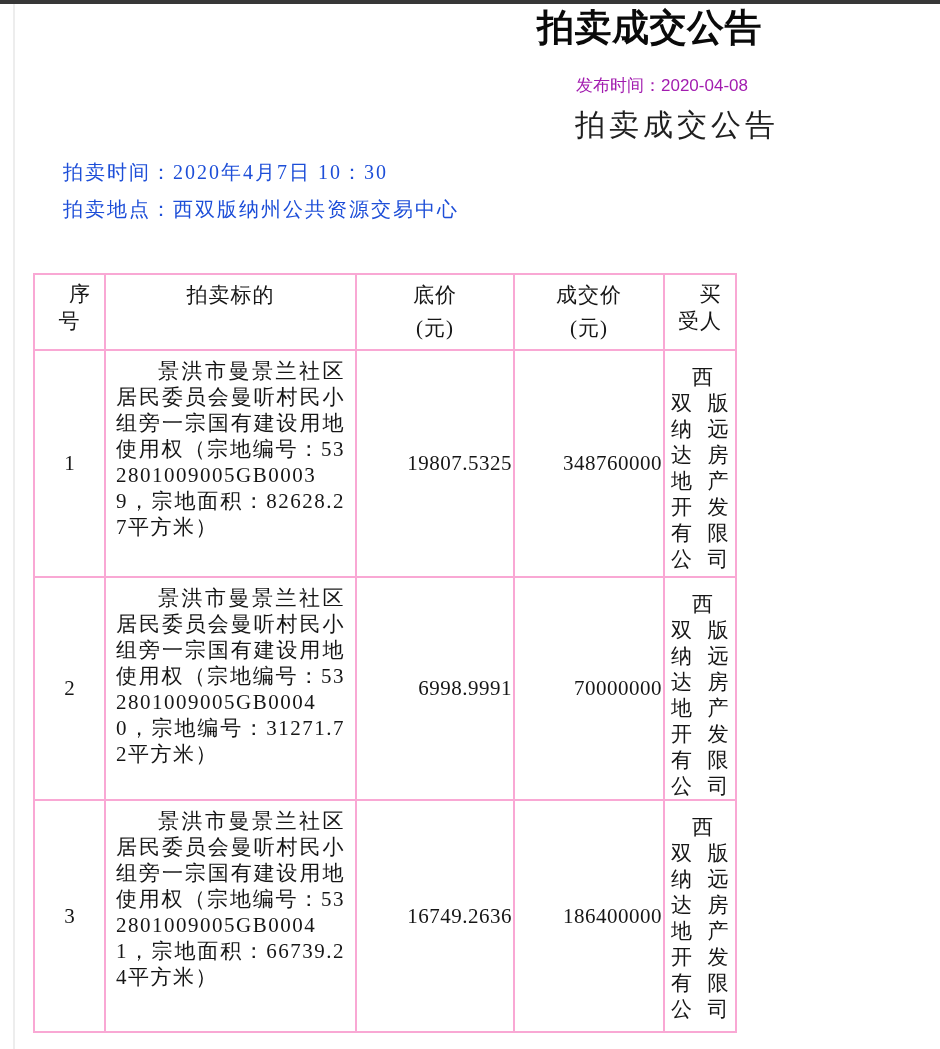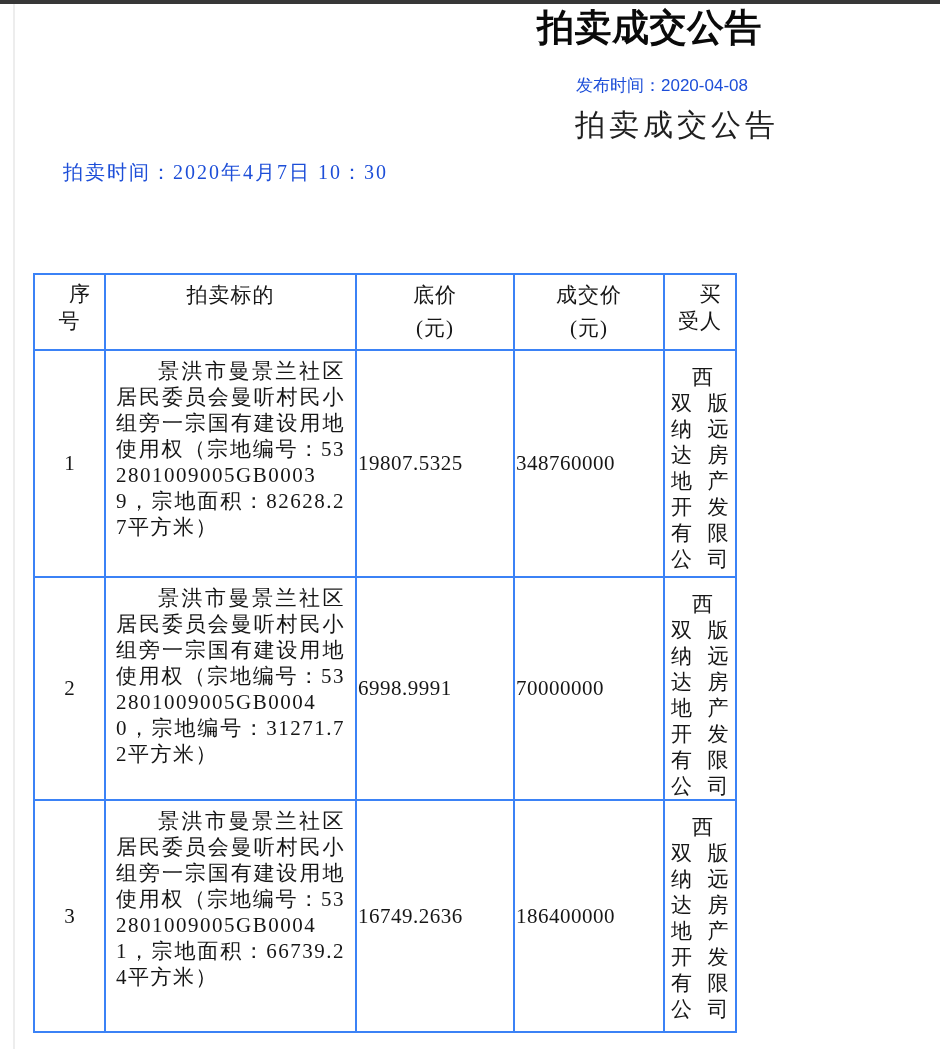--- a/index.html
+++ b/index.html
@@ -37,21 +37,21 @@
     font-weight: bold;
     letter-spacing: 0.5px;
     color: #0a0a0a;
     white-space: nowrap;
   }
   .publish-time {
     position: absolute;
     left: 576px; top: 74px;
     font-family: "Liberation Sans", "DejaVu Sans", sans-serif;
     font-size: 17px;
-    color: #1d4ed8;
+    color: #a21caf;
     white-space: nowrap;
   }
   .doc-title {
     position: absolute;
     left: 575px; top: 105px;
     margin: 0;
     font-size: 30px;
     font-weight: 400;
     letter-spacing: 4px;
     color: #1f1f1f;
@@ -70,21 +70,21 @@
     white-space: nowrap;
   }
   table.auction-table {
     position: absolute;
     left: 33px; top: 273px;
     width: 702px;
     border-collapse: collapse;
     table-layout: fixed;
   }
   .auction-table th, .auction-table td {
-    border: 2px solid #3b82f6;
+    border: 2px solid #f9a8d4;
     font-weight: normal;
     font-size: 21px;
     color: #161616;
     box-sizing: border-box;
   }
   col.c-no    { width: 71px; }
   col.c-desc  { width: 251px; }
   col.c-base  { width: 158px; }
   col.c-deal  { width: 150px; }
   col.c-buyer { width: 72px; }
@@ -110,21 +110,21 @@
   td.cell-desc {
     vertical-align: top;
     padding: 7px 10px 0 10px;
     line-height: 26px;
     letter-spacing: 1.5px;
     text-align: justify;
     text-indent: 2em;
     word-break: break-all;
   }
   td.cell-price {
-    text-align: left;
+    text-align: right;
     vertical-align: middle;
     letter-spacing: 0.5px;
   }
   td.cell-buyer {
     vertical-align: top;
     padding: 13px 6px 0 6px;
     line-height: 26px;
     letter-spacing: 0.5px;
     text-align: justify;
     text-align-last: justify;
@@ -140,20 +140,21 @@
 
 <div class="top-bar"></div>
 <div class="left-rule"></div>
 
 <h1 class="page-title">拍卖成交公告</h1>
 <div class="publish-time">发布时间：2020-04-08</div>
 <h2 class="doc-title">拍卖成交公告</h2>
 
 <div class="meta-block">
   <div class="meta-line">拍卖时间：2020年4月7日 10：30</div>
+  <div class="meta-line">拍卖地点：西双版纳州公共资源交易中心</div>
 </div>
 
 <table class="auction-table">
   <colgroup>
     <col class="c-no">
       <col class="c-desc">
       <col class="c-base">
       <col class="c-deal">
       <col class="c-buyer">
   </colgroup>

